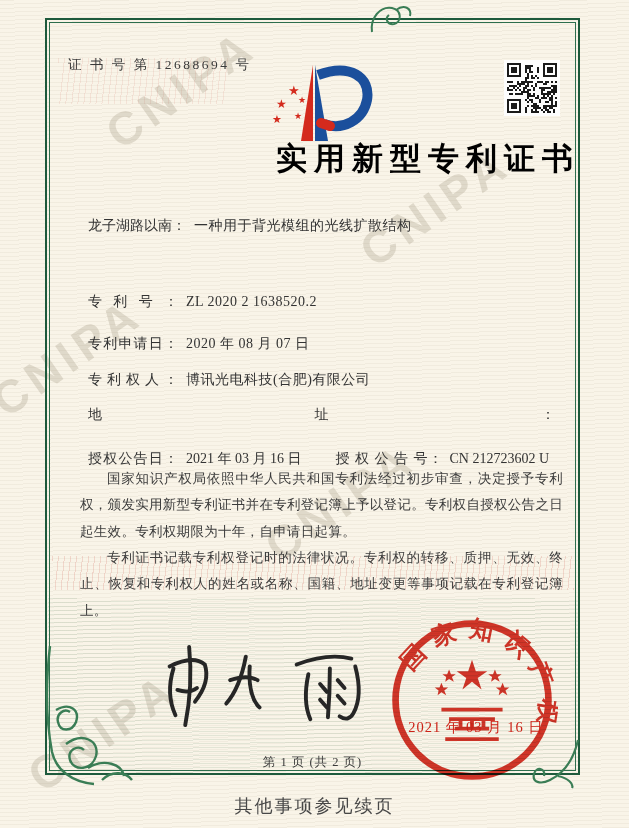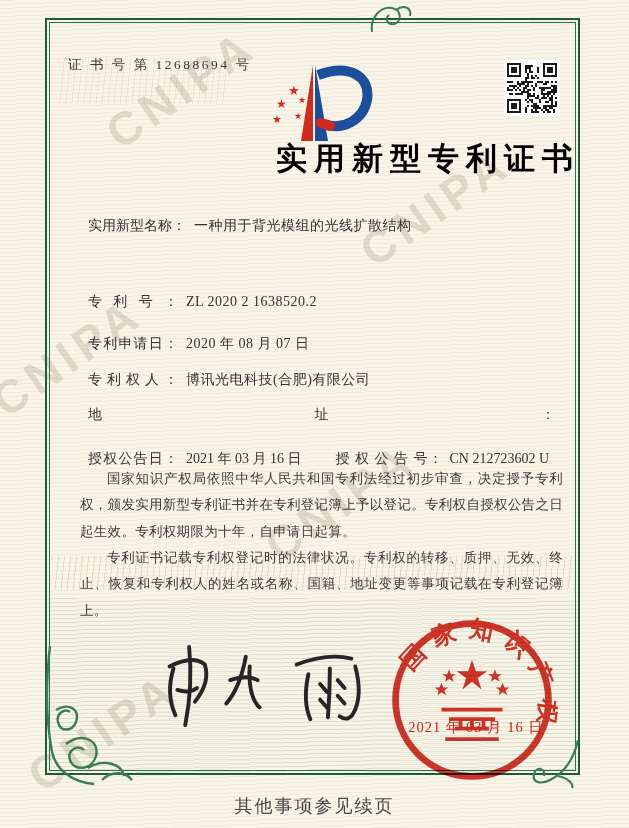--- a/index.html
+++ b/index.html
@@ -313,21 +313,21 @@
           <rect x="0" y="18" width="7" height="7"></rect>
           <rect x="1" y="19" width="5" height="5" fill="#fdfdfd"></rect>
           <rect x="2" y="20" width="3" height="3" fill="#1a1a1a"></rect>
         </g>
       </svg>
     </div>
 
   <h1 class="title">实用新型专利证书</h1>
 
   <div class="row" style="top:216px;">
-    <span class="lbl">实用新型名称：</span>
+    <span class="lbl">龙子湖路以南：</span>
     <span class="val">一种用于背光模组的光线扩散结构</span>
   </div>
   <div class="row" style="top:292px;">
     <span class="lbl">专利号：</span>
     <span class="val">ZL 2020 2 1638520.2</span>
   </div>
   <div class="row" style="top:334px;">
     <span class="lbl">专利申请日：</span>
     <span class="val">2020 年 08 月 07 日</span>
   </div>
@@ -386,15 +386,16 @@
     <g fill="none" stroke="#d3261a" stroke-width="4">
       <path d="M58,100 h64"></path>
       <path d="M66,110 h48"></path>
       <path d="M72,120 h36"></path>
       <path d="M62,131 h56"></path>
       <path d="M78,110 v10 M90,110 v10 M102,110 v10"></path>
     </g>
   </svg>
   <div class="seal-date">2021 年 03 月 16 日</div>
 
+  <div class="page-indicator">第 1 页 (共 2 页)</div>
   <div class="footer-note">其他事项参见续页</div>
 
 </div>
 
 </body></html>

